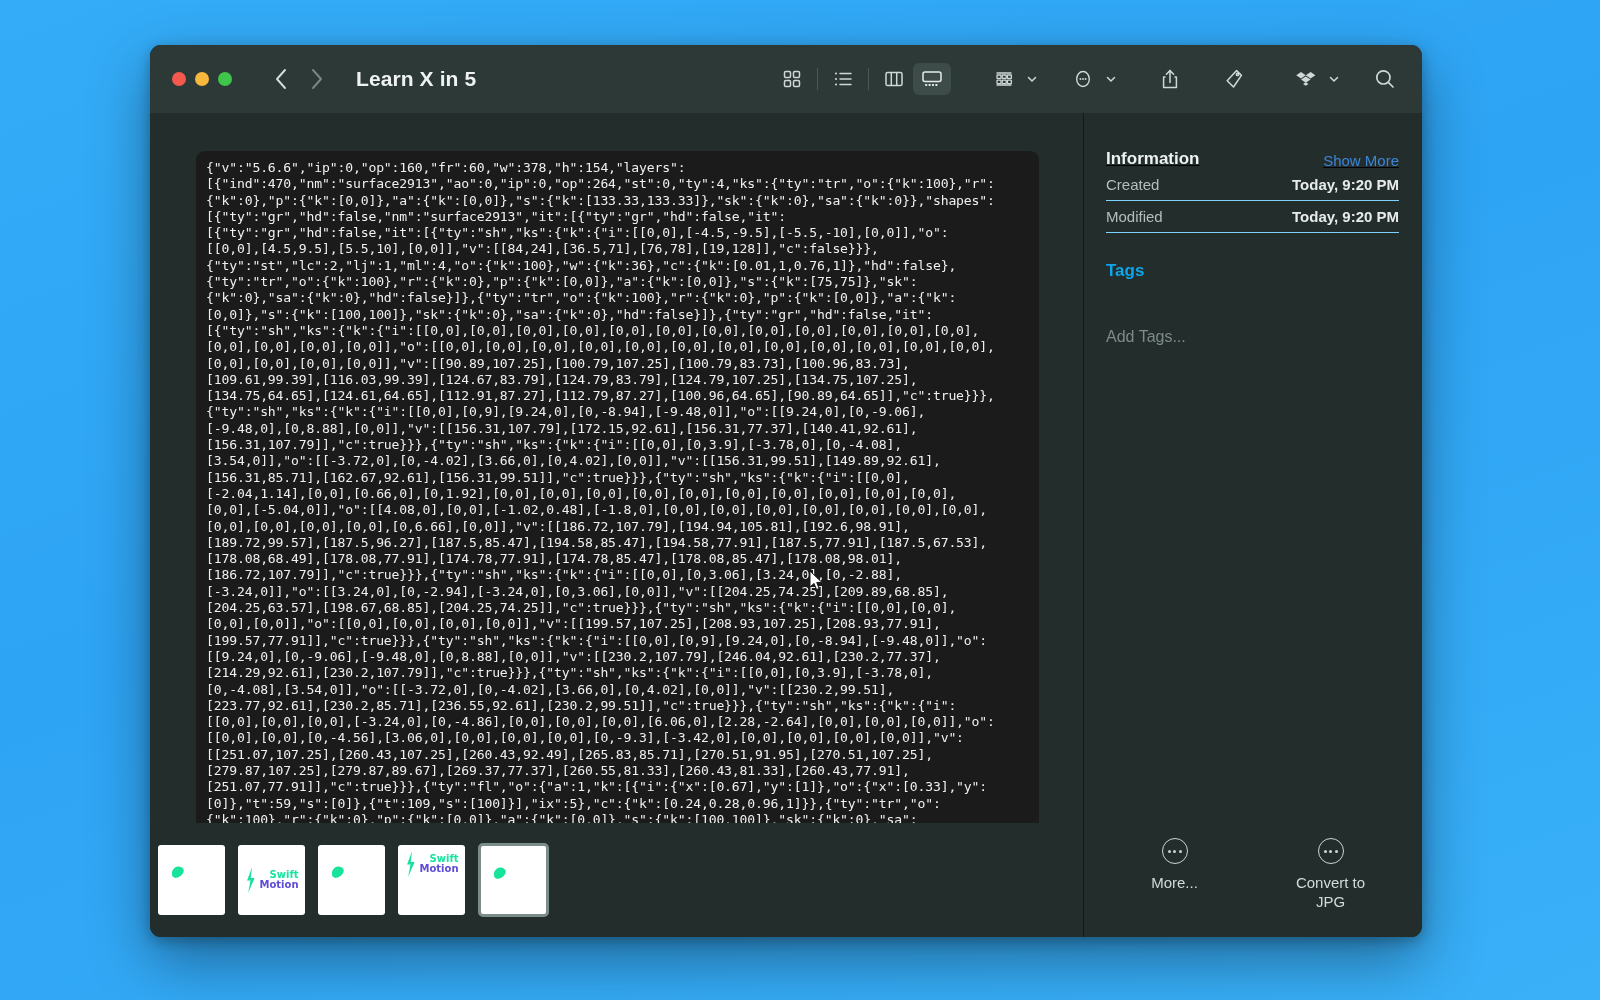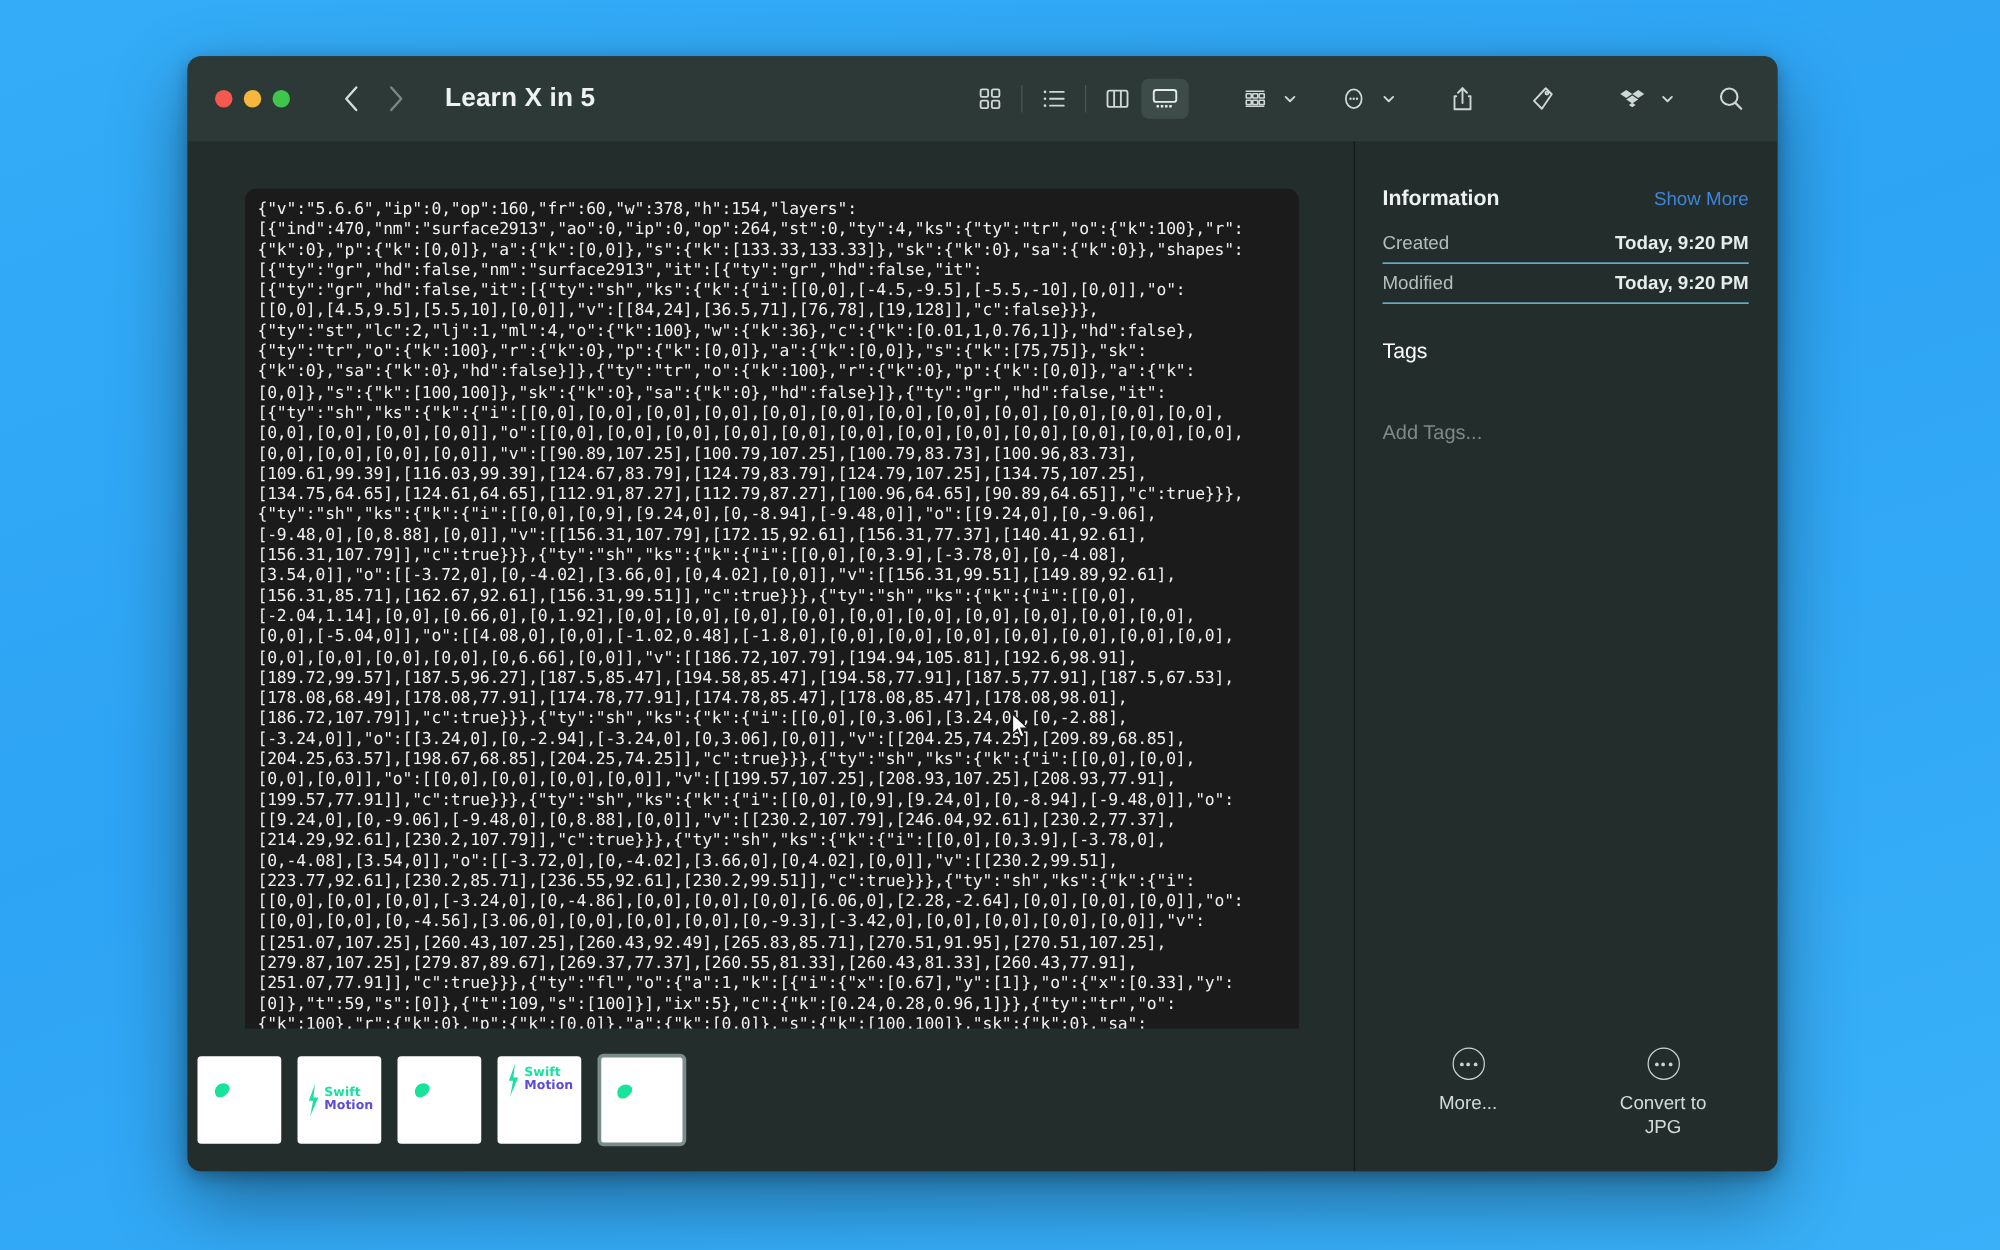--- a/index.html
+++ b/index.html
@@ -158,21 +158,21 @@
   .blob {
     position: absolute;
     width: 13px; height: 10px;
     background: #18e39b;
     border-radius: 50% 50% 50% 50% / 60% 60% 40% 40%;
     transform: rotate(-38deg);
   }
   .thumb .blob { left: 13px; top: 22px; }
   .thumb.selected .blob { left: 12px; top: 22px; }
 
-  .logo-thumb { display: flex; align-items: center; justify-content: center; }
+  .logo-thumb { display: flex; align-items: center; justify-content: center; text-align: right; }
   .logo-wrap { display: flex; align-items: center; gap: 2px; }
   .bolt {
     width: 13px; height: 26px;
     background: #17e2a0;
     clip-path: polygon(58% 0%, 20% 52%, 46% 52%, 28% 100%, 78% 42%, 48% 42%);
     flex: 0 0 auto;
   }
   .logo-text {
     font-family: "DejaVu Sans", sans-serif;
     font-weight: bold;
@@ -223,41 +223,41 @@
     width: 12px; height: 9px;
     background: #18e39b;
     border-radius: 50% 50% 50% 50% / 60% 60% 40% 40%;
     transform: rotate(-38deg);
   }
   #file-name { color: #f2f5f4; font-size: 21px; font-weight: bold; line-height: 26px; }
   #file-sub { color: #b2bdbb; font-size: 16px; margin-top: 4px; }
 
   .sec-head {
     display: flex;
-    align-items: center;
+    align-items: flex-end;
     justify-content: space-between;
-    margin-bottom: 10px;
+    text-decoration: underline;
   }
   .sec-title { color: #edf1f0; font-size: 17px; font-weight: bold; }
   .sec-link { color: #3b86d8; font-size: 15px; }
 
   .meta-row {
     display: flex;
     justify-content: space-between;
     align-items: center;
     padding: 7px 0;
     border-bottom: 1px solid #7dd3fc;
     font-size: 15px;
   }
   .meta-row:last-of-type { border-bottom: none; }
   .meta-key { color: #b4bfbd; }
   .meta-val { color: #e7ecea; font-weight: bold; text-align: center; }
 
   #tags-block { margin-top: 28px; }
-  #tags-title { color: #ffffff; font-size: 17px; font-weight: normal; margin-bottom: 10px; }
+  #tags-title { color: #0ea5e9; font-size: 17px; font-weight: bold; margin-bottom: 10px; }
   #add-tags { color: #7d8a88; font-size: 16px; margin-top: 47px; }
 
   #quick-actions {
     margin-top: auto;
     display: flex;
     justify-content: center;
     gap: 64px;
     padding-bottom: 26px;
   }
   .qa {

